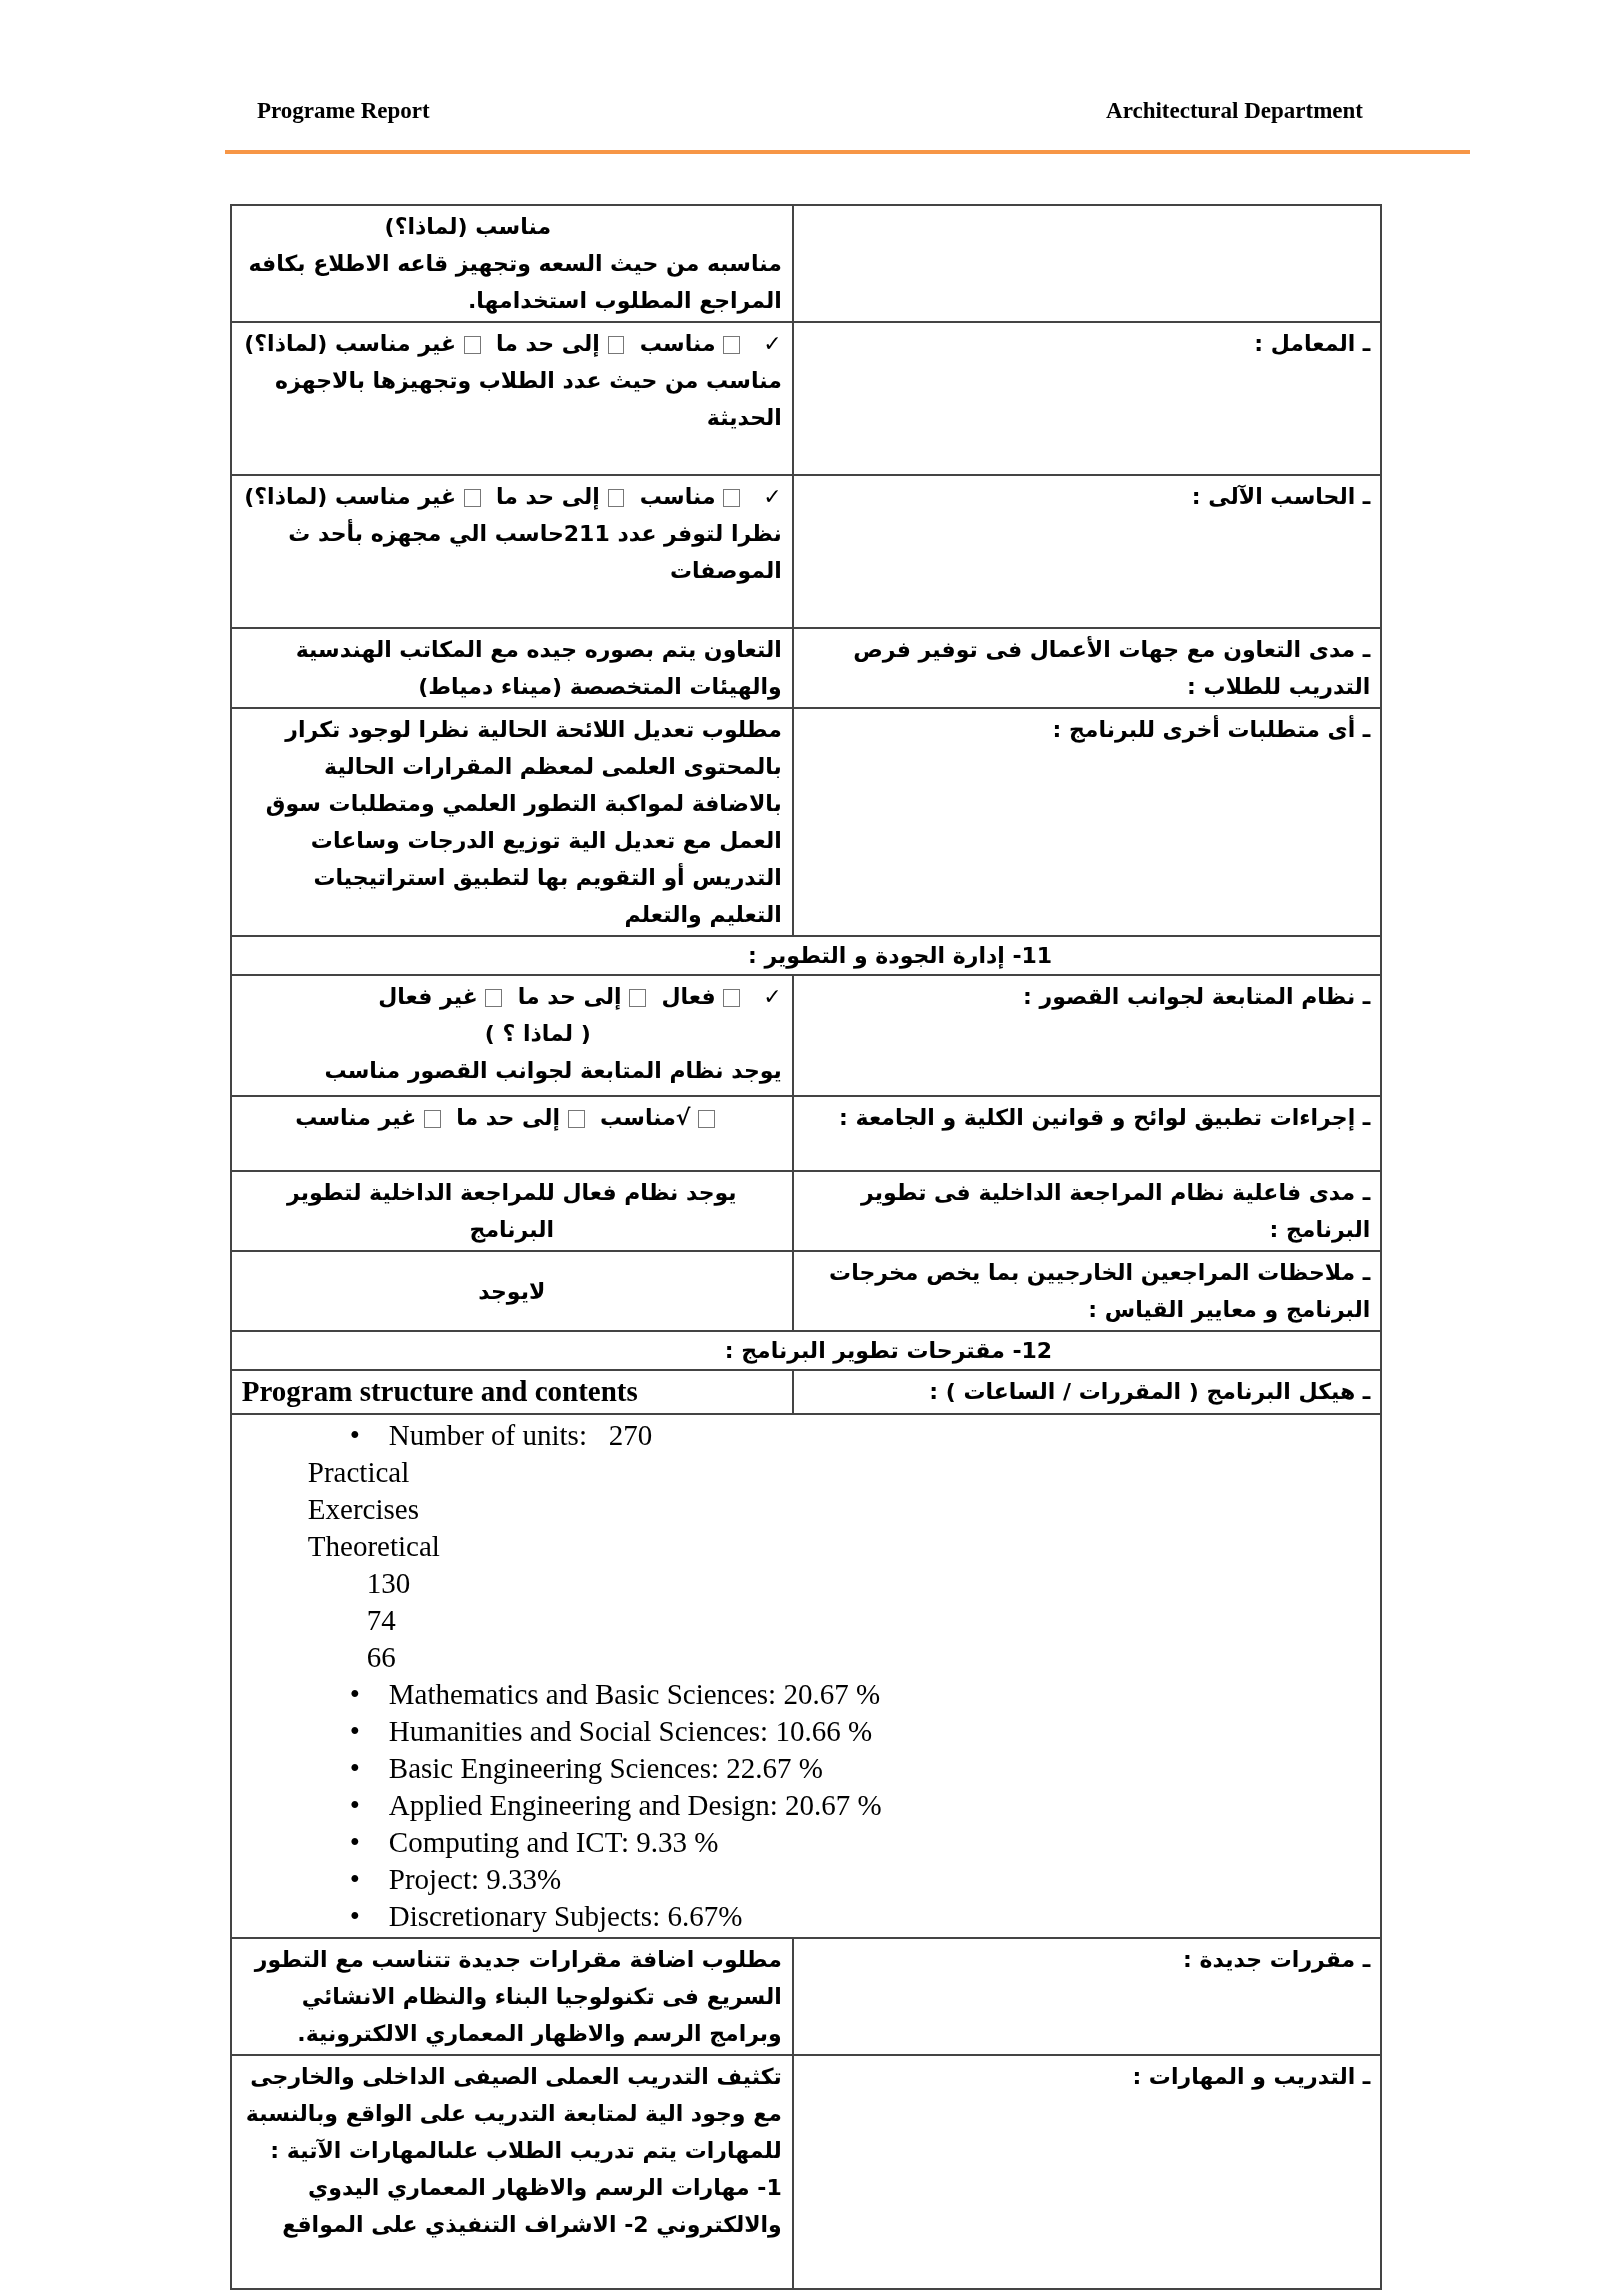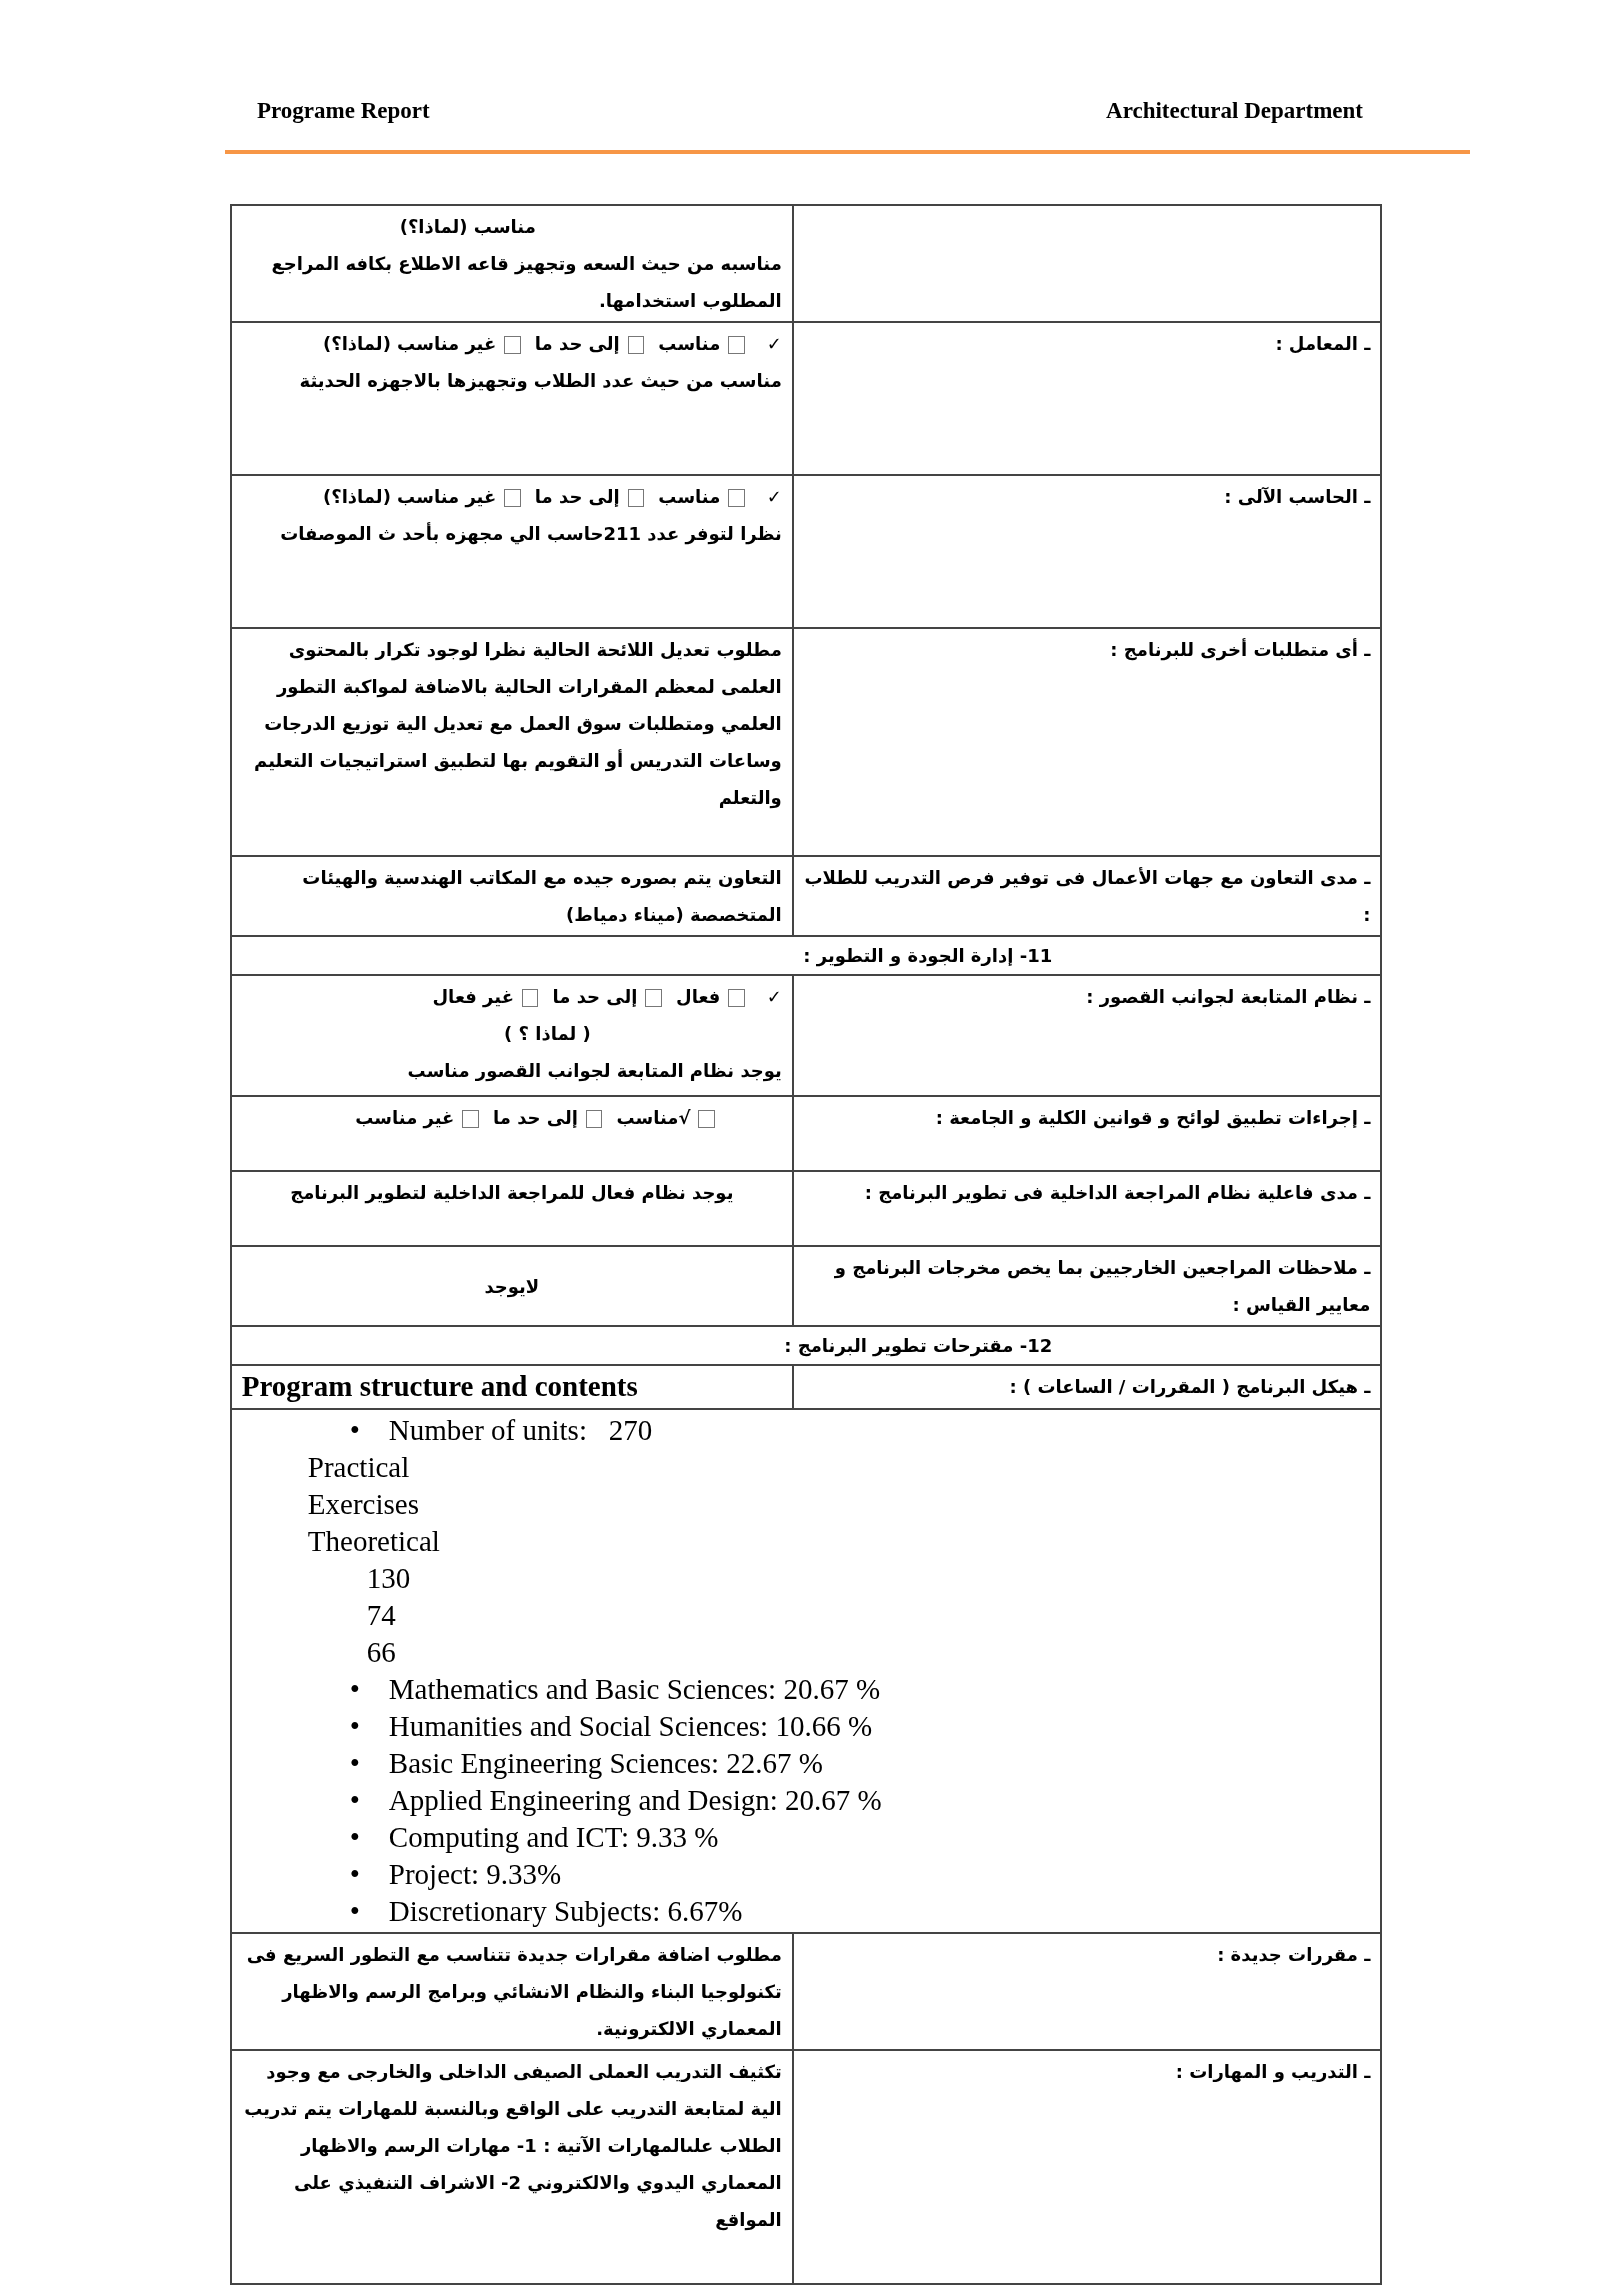--- a/index.html
+++ b/index.html
@@ -2,21 +2,21 @@
 <html><head>
 <meta charset="utf-8">
 <style>
   html, body { margin: 0; padding: 0; background: #ffffff; }
   body { width: 1621px; height: 2293px; position: relative; overflow: hidden; font-family: "Liberation Serif", serif; color: #000; }
   .hdr { position: absolute; top: 98px; font-family: "Liberation Serif", serif; font-weight: bold; font-size: 23px; }
   .hdr-left { left: 257px; }
   .hdr-right { right: 258px; }
   .rule { position: absolute; left: 225px; top: 150px; width: 1245px; height: 3.9px; background: #f79646; }
   table.doc { position: absolute; left: 230px; top: 204px; width: 1146px; border-collapse: collapse; table-layout: fixed; }
-  table.doc td { border: 2px solid #444; vertical-align: top; padding: 2px 9.8px; direction: rtl; text-align: right; font-family: "DejaVu Sans", sans-serif; font-weight: bold; font-size: 18px; line-height: 37px; }
+  table.doc td { border: 2px solid #444; vertical-align: top; padding: 2px 9.8px; direction: rtl; text-align: right; font-family: "DejaVu Sans", sans-serif; font-weight: bold; font-size: 22px; line-height: 37px; }
   td.left-col { width: 540px; text-align: justify; text-align-last: right; }
   td.right-col { width: 567px; margin-top: 11px; }
   .center { text-align: center !important; text-align-last: center !important; }
   .box { display: inline-block; width: 14.7px; height: 16.7px; border: 1px solid #777; vertical-align: middle; margin: 0 7.8px; }
   .check { font-weight: normal; margin-left: 7.8px; }
   .en { direction: ltr !important; text-align: left !important; text-align-last: left !important; font-family: "Liberation Serif", serif !important; font-weight: normal !important; font-size: 29px !important; line-height: 37px !important; }
   .en-title { font-weight: bold !important; font-size: 29px !important; }
   .units ul { margin: 0; padding-left: 147px; list-style: none; }
   .units li { position: relative; }
   .units li::before { content: "\2022"; position: absolute; left: -39px; }
@@ -59,28 +59,28 @@
         <span class="check">✓</span>
         <span class="box"></span><span>مناسب</span>
         <span class="box"></span><span>إلى حد ما</span>
         <span class="box"></span><span>غير مناسب (لماذا؟)</span>
       </div>
       <div>نظرا لتوفر عدد 211حاسب الي مجهزه بأحد ث الموصفات</div>
     </td>
     <td class="right-col">ـ الحاسب الآلى :</td>
   </tr>
 
+  <tr style="height:75px">
+    <td class="left-col">التعاون يتم بصوره جيده مع المكاتب الهندسية والهيئات المتخصصة (ميناء دمياط)</td>
+    <td class="right-col">ـ مدى التعاون مع جهات الأعمال فى توفير فرص التدريب للطلاب :</td>
+  </tr>
+
   <tr style="height:228px">
     <td class="left-col">مطلوب تعديل اللائحة الحالية  نظرا لوجود تكرار بالمحتوى العلمى لمعظم المقرارات الحالية بالاضافة لمواكبة التطور العلمي ومتطلبات سوق العمل مع تعديل الية توزيع الدرجات وساعات التدريس أو التقويم  بها لتطبيق استراتيجيات التعليم والتعلم</td>
     <td class="right-col">ـ أى متطلبات أخرى للبرنامج :</td>
-  </tr>
-
-  <tr style="height:75px">
-    <td class="left-col">التعاون يتم بصوره جيده مع المكاتب الهندسية والهيئات المتخصصة (ميناء دمياط)</td>
-    <td class="right-col">ـ مدى التعاون مع جهات الأعمال فى توفير فرص التدريب للطلاب :</td>
   </tr>
 
   <tr style="height:36px">
     <td colspan="2" style="padding-right:328px;line-height:33px">11- إدارة الجودة و التطوير :</td>
   </tr>
 
   <tr style="height:121px">
     <td class="left-col">
       <div>
         <span class="check">✓</span>

